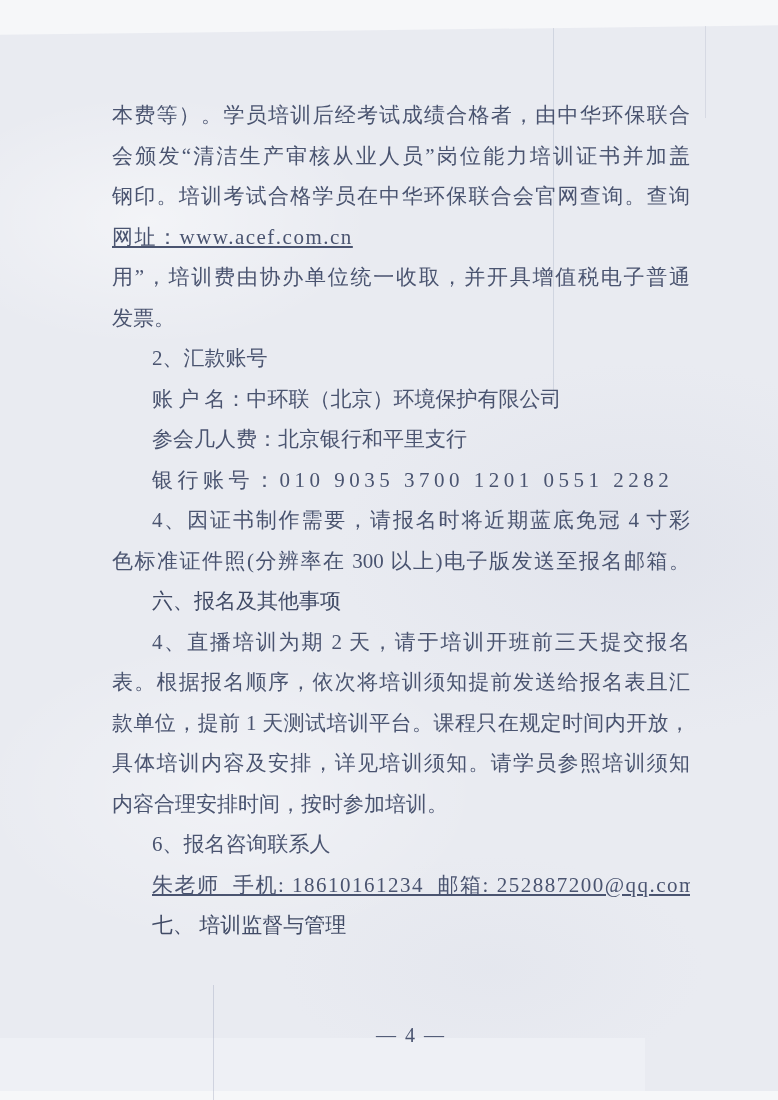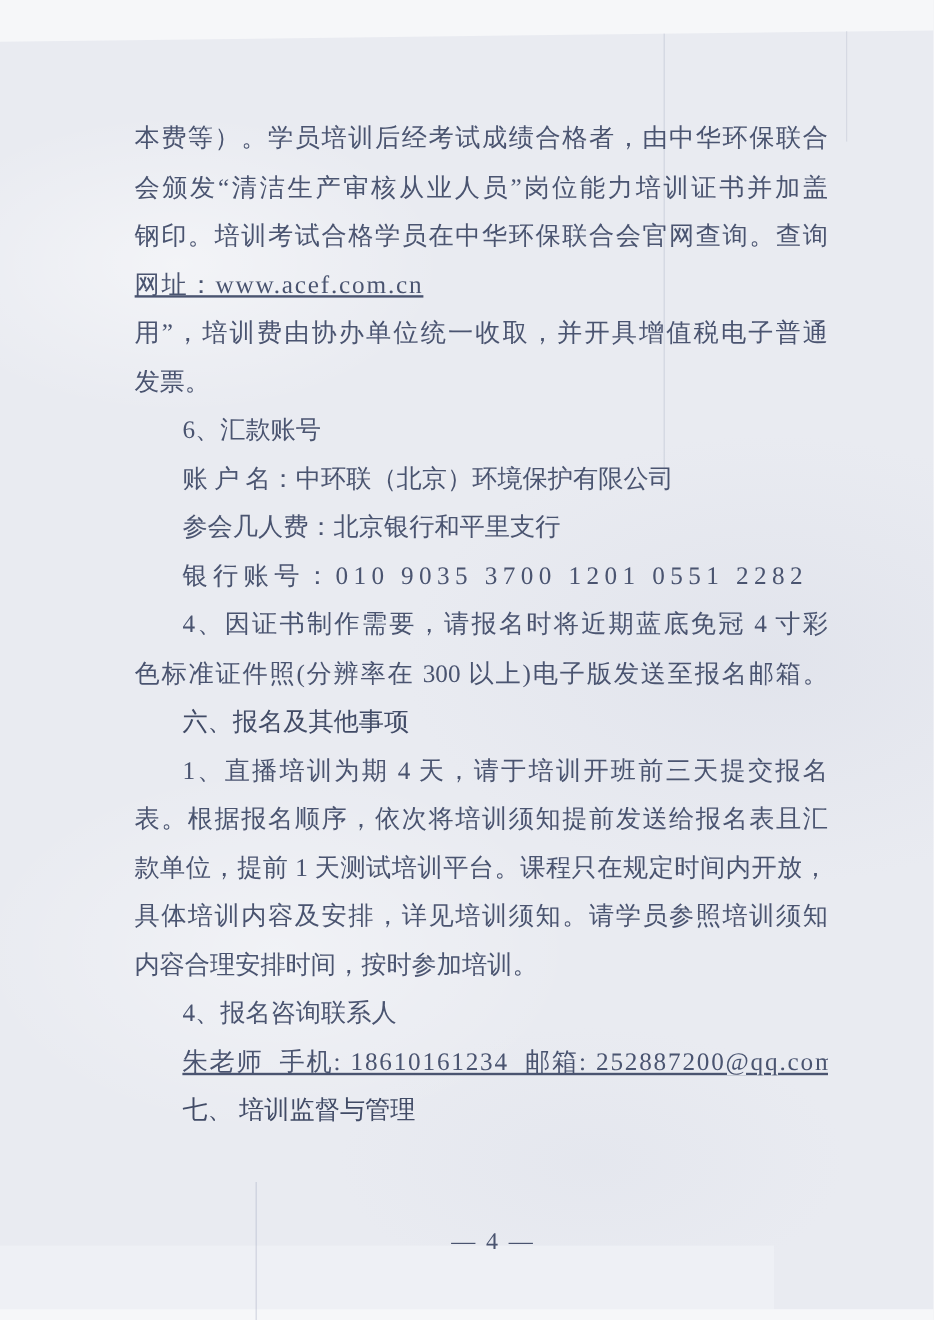--- a/index.html
+++ b/index.html
@@ -104,32 +104,32 @@
   <div class="vline-b"></div>
   <div class="vline-c"></div>
 
   <div class="textblock">
     <div class="line j">本费等）。学员培训后经考试成绩合格者，由中华环保联合</div>
     <div class="line j">会颁发“清洁生产审核从业人员”岗位能力培训证书并加盖</div>
     <div class="line j">钢印。培训考试合格学员在中华环保联合会官网查询。查询</div>
     <div class="line sp-sm">网址：www.acef.com.cn</div>
     <div class="line j">用”，培训费由协办单位统一收取，并开具增值税电子普通</div>
     <div class="line">发票。</div>
-    <div class="line ind">6、汇款账号</div>
+    <div class="line ind">2、汇款账号</div>
     <div class="line ind">账 户 名：中环联（北京）环境保护有限公司</div>
     <div class="line ind">参会几人费：北京银行和平里支行</div>
     <div class="line ind spread">银行账号：010 9035 3700 1201 0551 2282</div>
     <div class="line j ind">4、因证书制作需要，请报名时将近期蓝底免冠 4 寸彩</div>
     <div class="line j">色标准证件照(分辨率在 300 以上)电子版发送至报名邮箱。</div>
     <div class="line ind bold">六、报名及其他事项</div>
-    <div class="line j ind">1、直播培训为期 4 天，请于培训开班前三天提交报名</div>
+    <div class="line j ind">4、直播培训为期 2 天，请于培训开班前三天提交报名</div>
     <div class="line j">表。根据报名顺序，依次将培训须知提前发送给报名表且汇</div>
     <div class="line j">款单位，提前 1 天测试培训平台。课程只在规定时间内开放，</div>
     <div class="line j">具体培训内容及安排，详见培训须知。请学员参照培训须知</div>
     <div class="line">内容合理安排时间，按时参加培训。</div>
-    <div class="line ind">4、报名咨询联系人</div>
+    <div class="line ind">6、报名咨询联系人</div>
     <div class="line ind sp-sm">朱老师  手机: 18610161234  邮箱: 252887200@qq.com</div>
     <div class="line ind bold">七、 培训监督与管理</div>
   </div>
 
   <div class="footer">— 4 —</div>
 
 </div>
 
 </body></html>

